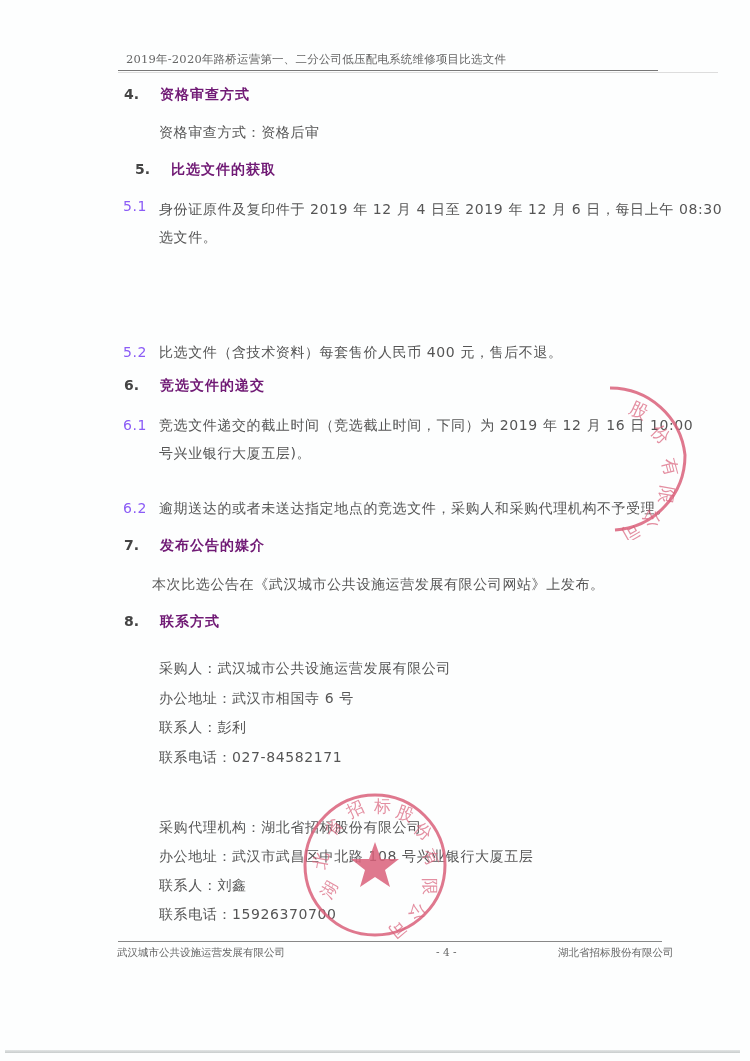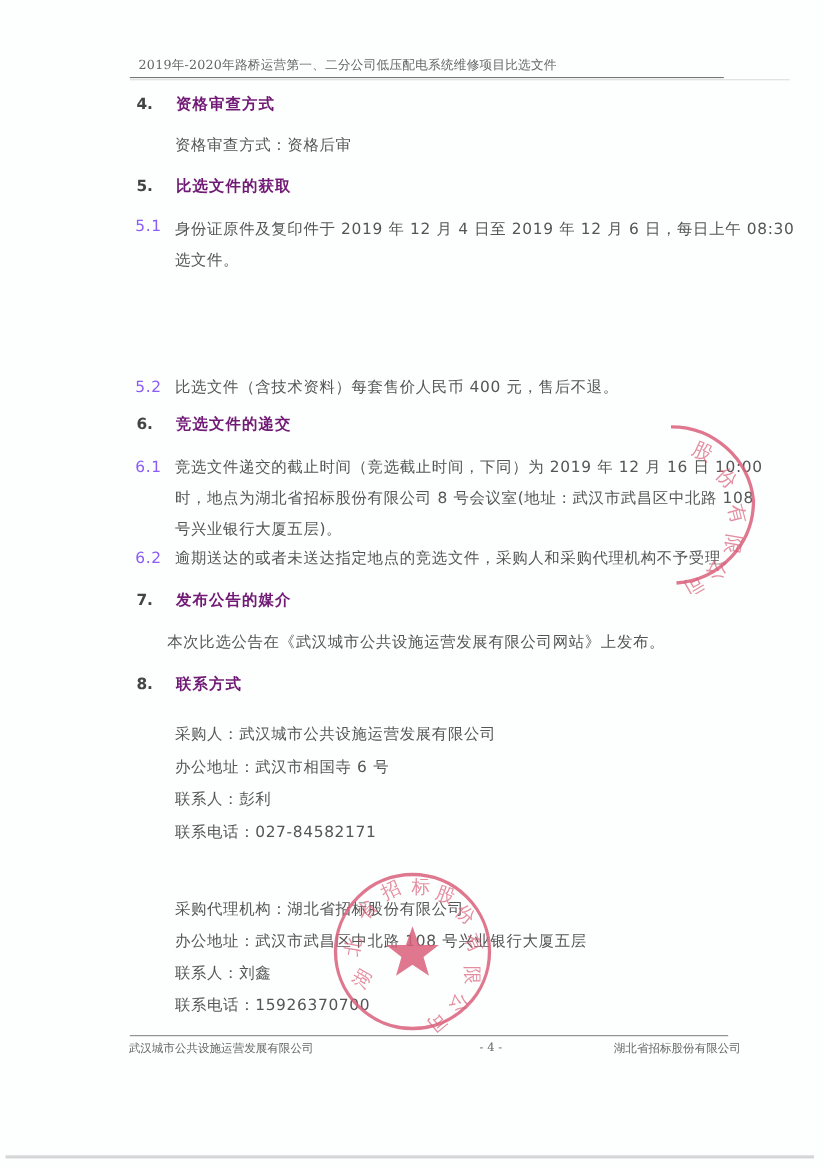--- a/index.html
+++ b/index.html
@@ -28,40 +28,39 @@
 
 <div class="header-text">2019年-2020年路桥运营第一、二分公司低压配电系统维修项目比选文件</div>
 <div class="header-rule"></div>
 <div class="header-rule2"></div>
 
 <div class="h" style="left:124px; top:86px;">
   <span class="num">4.</span><span class="t">资格审查方式</span>
 </div>
 <div class="p" style="left:159px; top:120px;">资格审查方式：资格后审</div>
 
-<div class="h" style="left:124px; top:161px;">
+<div class="h" style="left:135px; top:161px;">
   <span class="num">5.</span><span class="t">比选文件的获取</span>
 </div>
 <div class="p" style="left:159px; top:194px;">
   <span class="sn">5.1</span>
   <div style="margin-top:3px">身份证原件及复印件于 2019 年 12 月 4 日至 2019 年 12 月 6 日，每日上午 08:30</div>
   <div style="margin-top:3px">选文件。</div>
 </div>
 <div class="p" style="left:159px; top:340px;">
   <span class="sn">5.2</span>
   <span>比选文件（含技术资料）每套售价人民币 400 元，售后不退。</span>
 </div>
 
 <div class="h" style="left:124px; top:377px;">
   <span class="num">6.</span><span class="t">竞选文件的递交</span>
 </div>
 <div class="p" style="left:159px; top:413px;">
   <span class="sn">6.1</span>
   <div>竞选文件递交的截止时间（竞选截止时间，下同）为 2019 年 12 月 16 日 10:00</div>
-  <div style="margin-top:3px">时，地点为湖北省招标股份有限公司 8 号会议室(地址：武汉市武昌区中北路 108</div>
   <div style="margin-top:3px">号兴业银行大厦五层)。</div>
 </div>
 <div class="p" style="left:159px; top:496px;">
   <span class="sn">6.2</span>
   <span>逾期送达的或者未送达指定地点的竞选文件，采购人和采购代理机构不予受理。</span>
 </div>
 
 <div class="h" style="left:124px; top:537px;">
   <span class="num">7.</span><span class="t">发布公告的媒介</span>
 </div>

